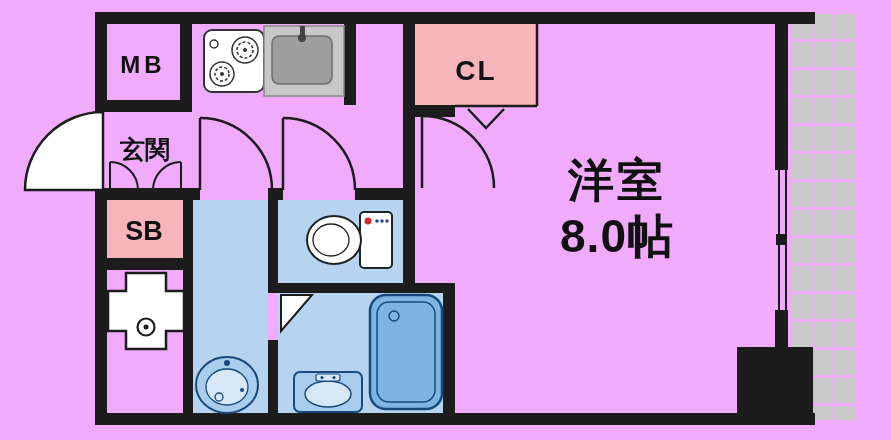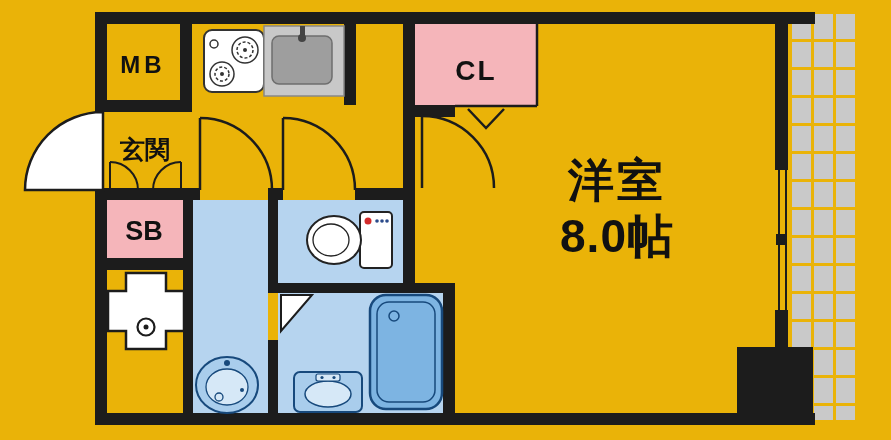--- a/index.html
+++ b/index.html
@@ -1,19 +1,19 @@
 <!DOCTYPE html>
 <html><head>
 <meta charset="utf-8">
 <style>
   html,body{margin:0;padding:0;background:#ffffff;}
   #stage{
     position:relative;
     width:891px;height:440px;
-    background:#eab308;
+    background:#f0abfc;
     overflow:hidden;
     font-family:"Liberation Sans","DejaVu Sans",sans-serif;
   }
   svg{position:absolute;left:0;top:0;}
   text{fill:#111111;font-family:"Liberation Sans","DejaVu Sans",sans-serif;font-weight:bold;}
 </style>
 </head>
 <body>
 
 <div id="stage">

